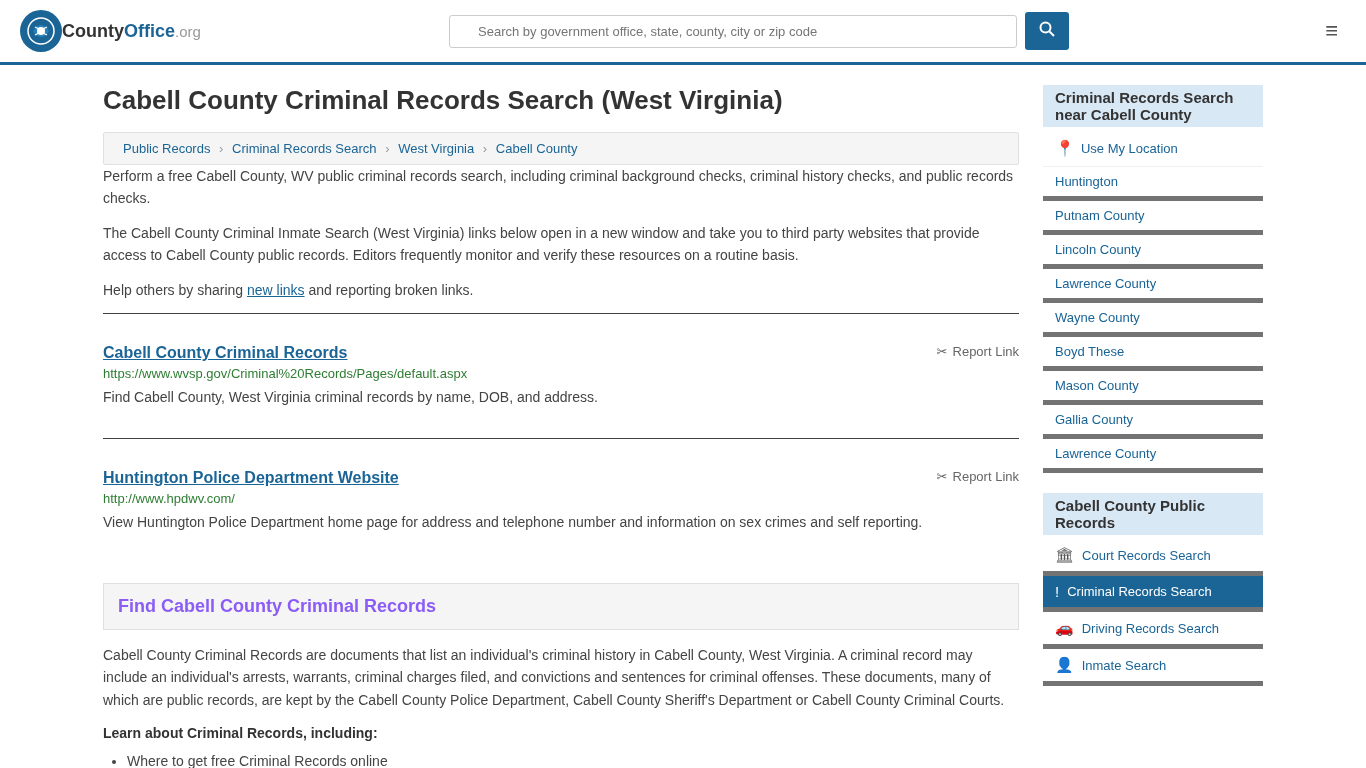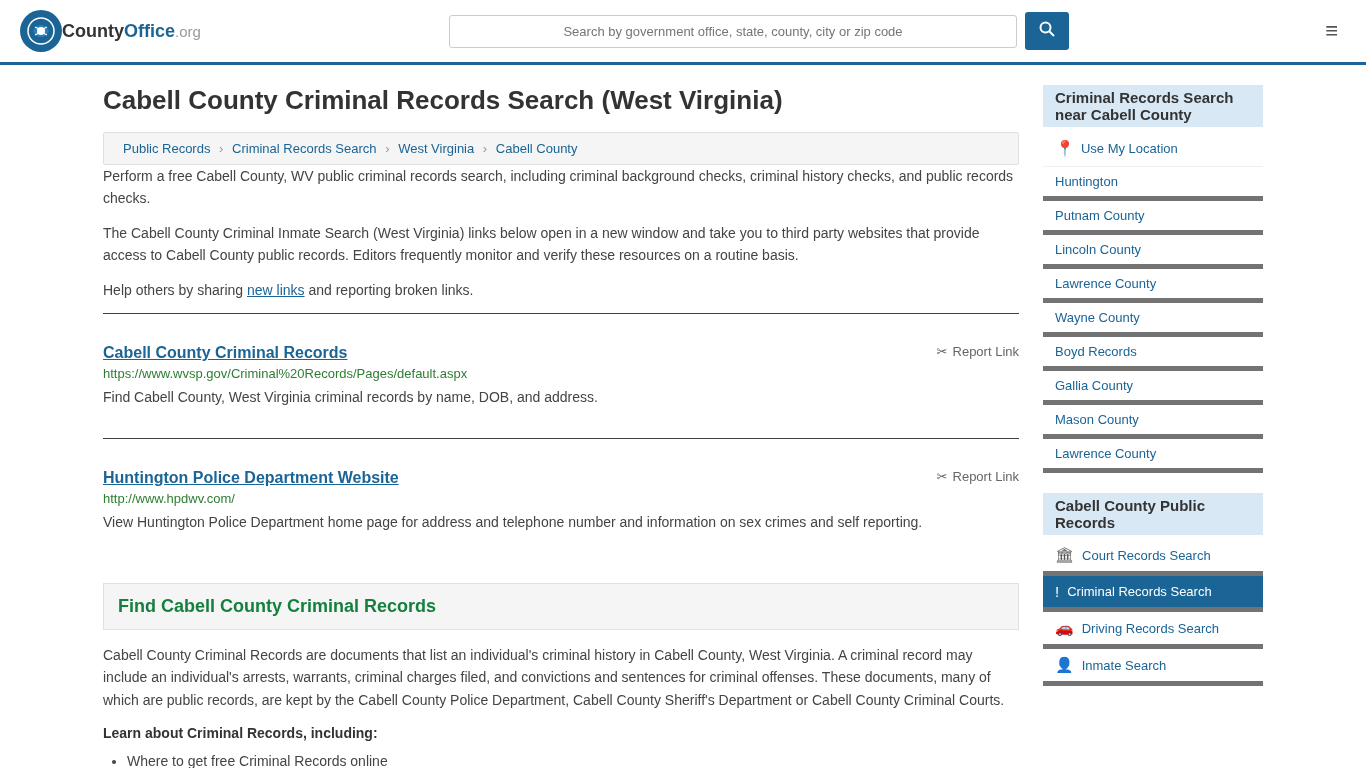--- a/index.html
+++ b/index.html
@@ -41,26 +41,25 @@
     .search-area {
       display: flex;
       align-items: center;
       gap: 8px;
       flex: 1;
       max-width: 620px;
       margin: 0 30px;
     }
     .search-input {
       flex: 1;
-      padding: 8px 8px;
+      padding: 8px 28px;
       border: 1px solid #ccc;
       border-radius: 3px;
       font-size: 13px;
       color: #999;
-      text-align: center;
     }
     .search-btn {
       background: #1a6496;
       border: none;
       padding: 9px 14px;
       cursor: pointer;
       border-radius: 3px;
       color: white;
       font-size: 16px;
     }
@@ -166,21 +165,21 @@
     
     .find-section {
       background: #f5f5f5;
       border: 1px solid #e0e0e0;
       padding: 12px 14px;
       margin: 20px 0 14px 0;
     }
     .find-section-title {
       font-size: 18px;
       font-weight: bold;
-      color: #15803d;
+      color: #8b5cf6;
     }
     .find-section-text {
       font-size: 14px;
       color: #444;
       line-height: 1.6;
       margin-top: 12px;
     }
     .learn-title {
       font-weight: bold;
       font-size: 14px;
@@ -358,27 +357,27 @@
       <div class="sidebar-item">
         <a href="#">Lincoln County</a>
       </div>
       <div class="sidebar-item">
         <a href="#">Lawrence County</a>
       </div>
       <div class="sidebar-item">
         <a href="#">Wayne County</a>
       </div>
       <div class="sidebar-item">
-        <a href="#">Boyd Records</a>
+        <a href="#">Boyd These</a>
+      </div>
+      <div class="sidebar-item">
+        <a href="#">Mason County</a>
       </div>
       <div class="sidebar-item">
         <a href="#">Gallia County</a>
-      </div>
-      <div class="sidebar-item">
-        <a href="#">Mason County</a>
       </div>
       <div class="sidebar-item">
         <a href="#">Lawrence County</a>
       </div>
     </div>
 
     <div class="sidebar-section">
       <div class="sidebar-header">Cabell County Public Records</div>
 
       <div class="sidebar-item">

